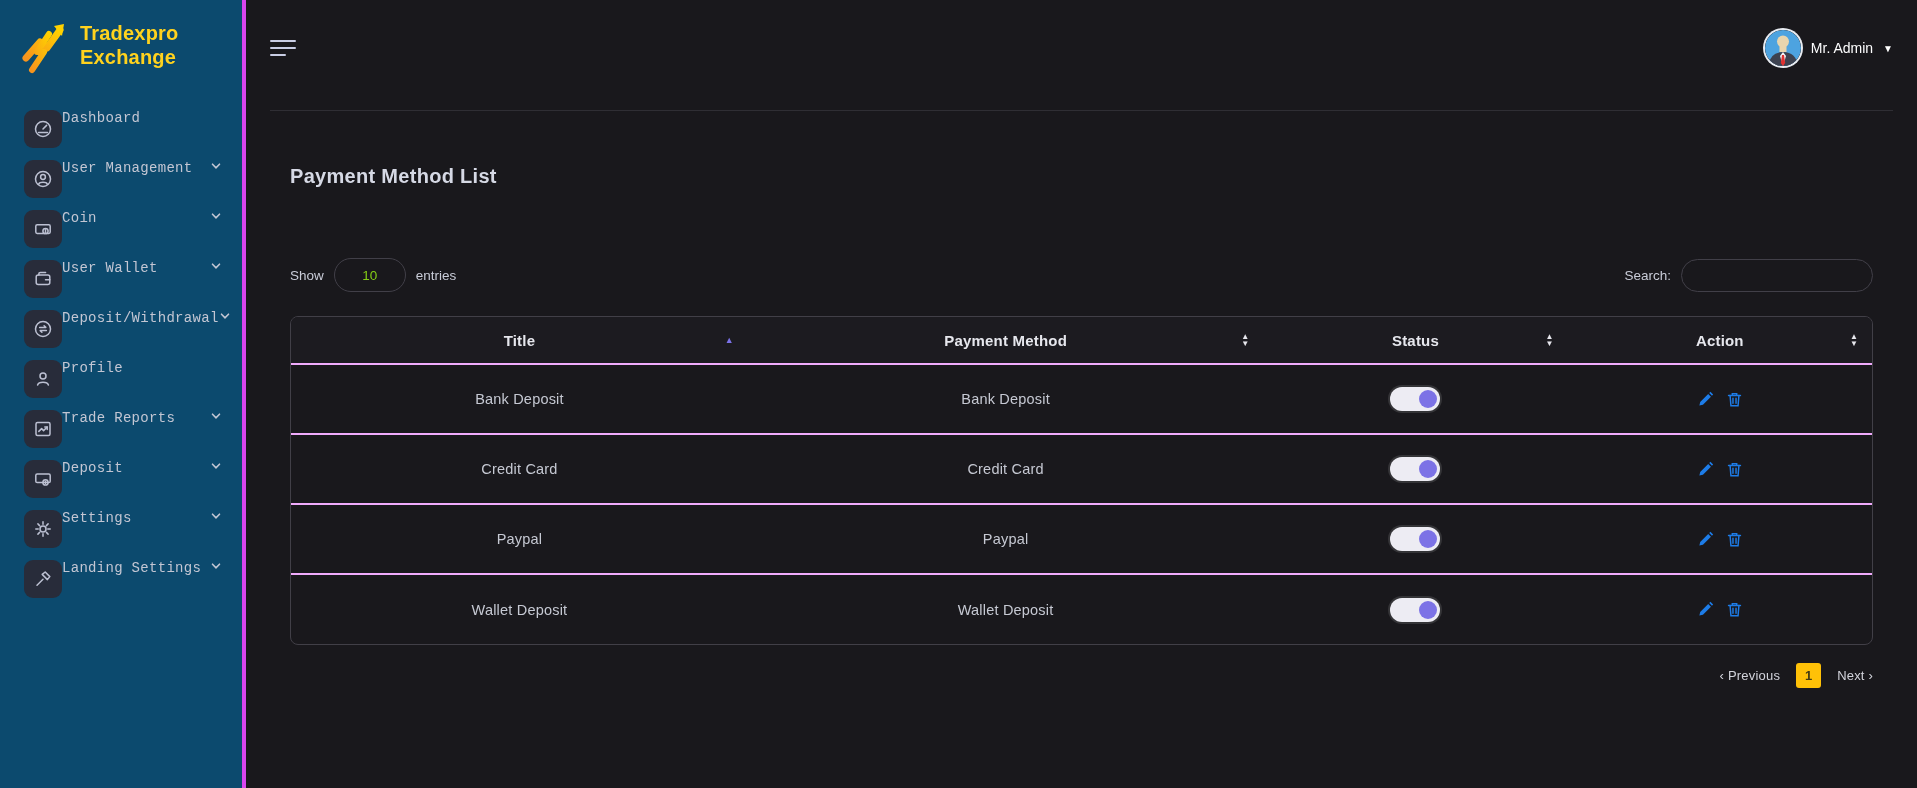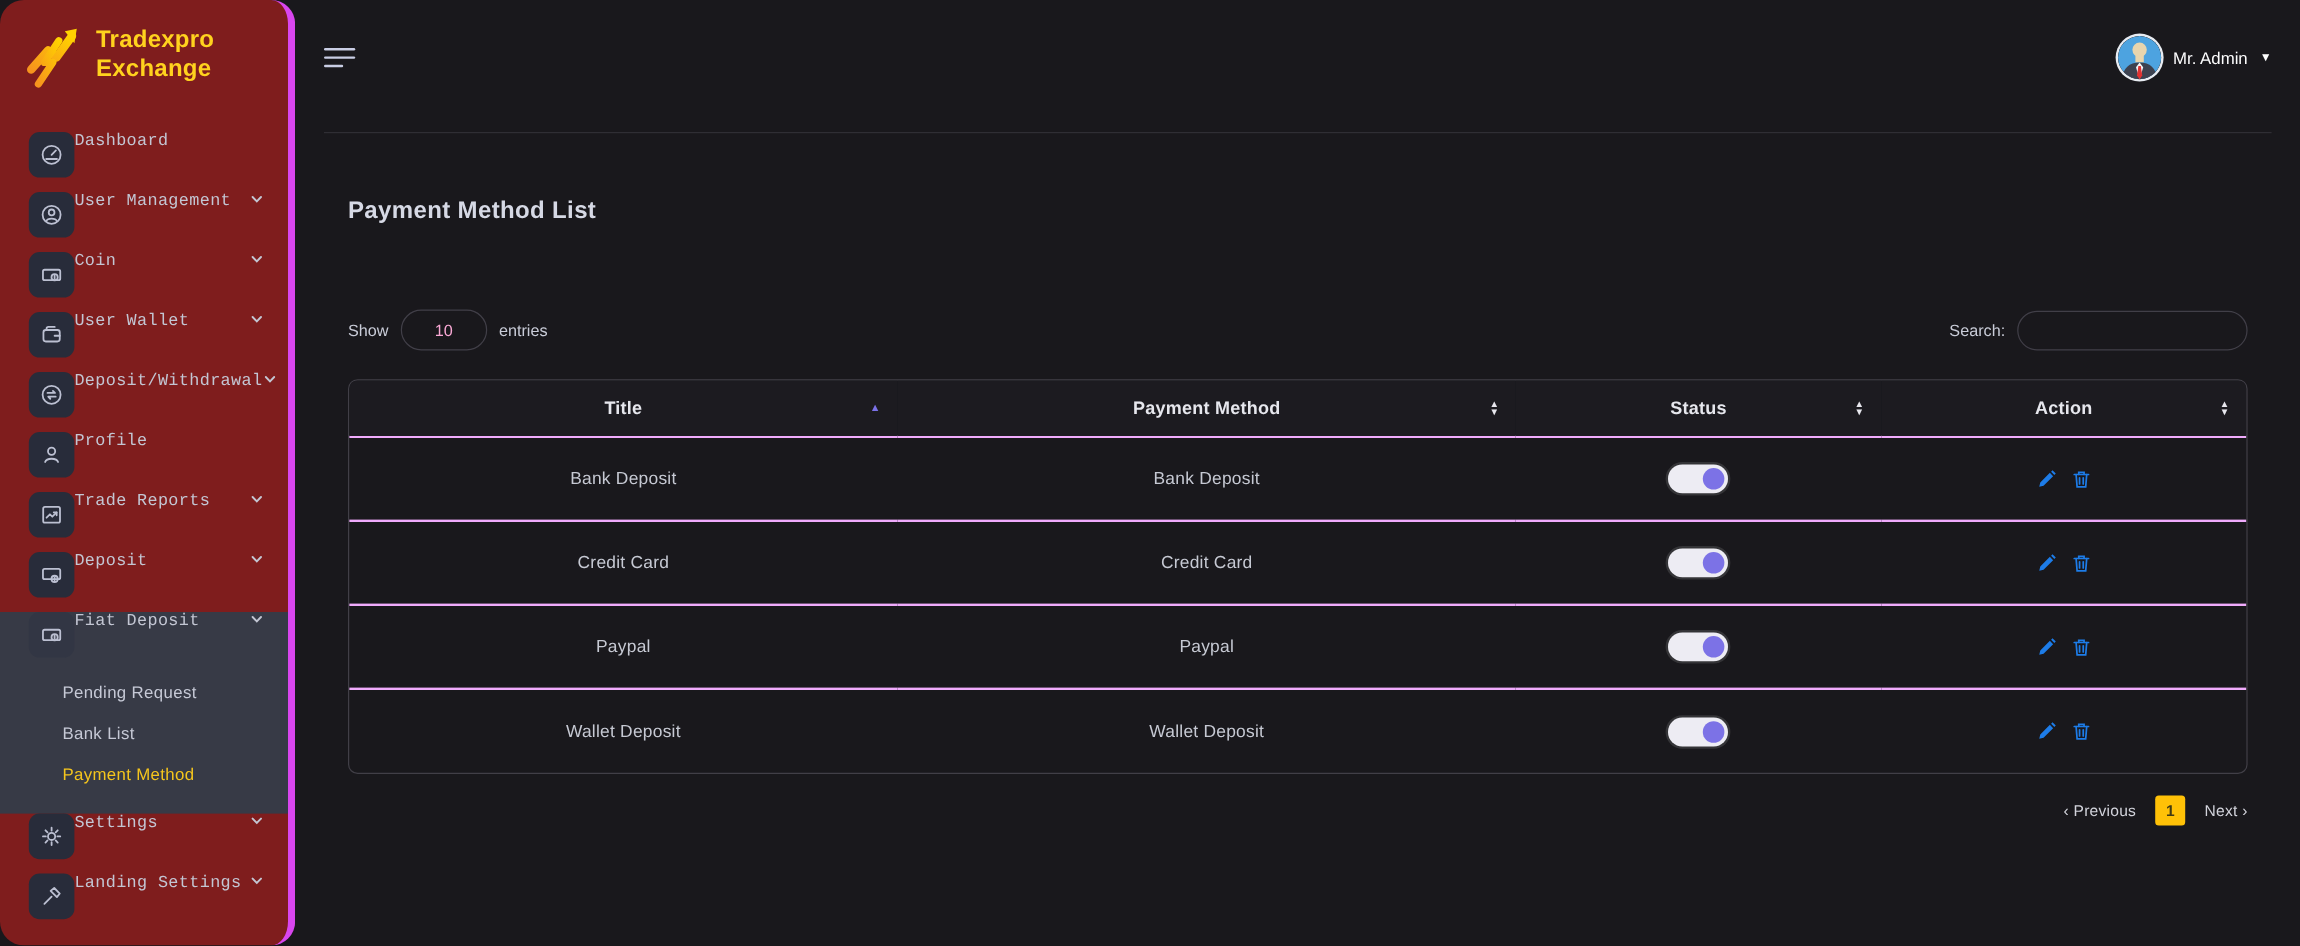--- a/index.html
+++ b/index.html
@@ -6,24 +6,23 @@
   html,body { width:1917px; height:788px; overflow:hidden; }
   body {
     background:#19181c;
     font-family:"Liberation Sans", sans-serif;
     color:#c6c9d3;
     display:flex;
   }
   
   .sidebar {
     width:246px; min-width:246px; height:788px;
-    background:#7f1d1d;
-    border-right:6px solid #d946ef;
+    background:#0c4a6e;
+    border-right:4px solid #d946ef;
     overflow:hidden;
-    border-radius:20px;
   }
   .logo { display:flex; align-items:center; gap:6px; padding:14px 10px 0 16px; }
   .logo-text { color:#ffd21e; font-weight:bold; font-size:20px; line-height:24px; letter-spacing:.2px; }
   nav { margin-top:34px; }
   .nav-item {
     height:50px; display:flex; align-items:flex-start;
     padding:0 20px 0 24px; cursor:pointer;font-family:Liberation Mono, monospace;
   }
   .icon-tile {
     width:38px; height:38px; border-radius:9px;
@@ -60,21 +59,21 @@
     background:#ffc107; color:#fffdf6; font-size:14px; font-weight:bold;
     letter-spacing:.4px; cursor:pointer; font-family:"Liberation Sans",sans-serif;
   }
   .divider { border-top:1px solid #2f2e34; margin-top:22px; }
   .card { padding:0 20px; }
   .page-heading { margin-top:38px; font-size:20px; font-weight:bold; color:#d6d9e5; letter-spacing:.3px; }
   .controls { margin-top:70px; display:flex; align-items:center; justify-content:space-between; }
   .ctrl-left, .ctrl-right { display:flex; align-items:center; font-size:13.5px; color:#c9ccd8; }
   .entries-select {
     width:72px; height:34px; margin:0 10px; border:1px solid #413f48; border-radius:17px;
-    background:transparent; color:#f9a8d4; font-size:13.5px; text-align:center;
+    background:transparent; color:#84cc16; font-size:13.5px; text-align:center;
     display:flex; align-items:center; justify-content:center; cursor:pointer;
   }
   .search-input {
     width:192px; height:33px; margin-left:10px; border:1px solid #413f48; border-radius:17px;
     background:transparent; color:#d6d8e2; font-size:14px; padding:0 14px; outline:none;
     font-family:"Liberation Sans",sans-serif;
   }
   
   .table-wrap { margin-top:24px; border:1px solid #413f47; border-radius:8px; overflow:hidden; }
   table { width:100%; border-collapse:collapse; }
@@ -233,40 +232,20 @@
             <circle cx="12.5" cy="13.4" r="2.6"></circle>
             <path d="M12.5 12.2v2.4"></path>
           </svg>
         </span>
         <span class="nav-label">Deposit</span>
         <span class="chev">
           <svg width="12" height="12" viewBox="0 0 12 12" fill="none" stroke="currentColor" stroke-width="1.6" stroke-linecap="round">
             <path d="M2.5 4.2 6 7.8 9.5 4.2"></path>
           </svg>
         </span>
-      </div>
-      <div class="nav-group active">
-        <div class="nav-item">
-          <span class="icon-tile">
-            <svg width="20" height="20" viewBox="0 0 20 20" fill="none" stroke="currentColor" stroke-width="1.5" stroke-linecap="round" stroke-linejoin="round">
-              <rect x="2.8" y="5.8" width="14.4" height="8.6" rx="1.4"></rect>
-              <circle cx="12.5" cy="12" r="2.6"></circle>
-              <path d="M12.5 10.8v2.4"></path>
-            </svg>
-          </span>
-          <span class="nav-label">Fiat Deposit</span>
-          <span class="chev">
-            <svg width="12" height="12" viewBox="0 0 12 12" fill="none" stroke="currentColor" stroke-width="1.6" stroke-linecap="round">
-              <path d="M2.5 4.2 6 7.8 9.5 4.2"></path>
-            </svg>
-          </span>
-        </div>
-        <div class="submenu-item">Pending Request</div>
-        <div class="submenu-item">Bank List</div>
-        <div class="submenu-item active">Payment Method</div>
       </div>
       <div class="nav-item">
         <span class="icon-tile">
           <svg width="20" height="20" viewBox="0 0 20 20" fill="none" stroke="currentColor" stroke-width="1.5" stroke-linecap="round" stroke-linejoin="round">
             <circle cx="10" cy="10" r="3"></circle>
             <path d="M10 2.8v2.4M10 14.8v2.4M2.8 10h2.4M14.8 10h2.4M4.9 4.9l1.7 1.7M13.4 13.4l1.7 1.7M15.1 4.9l-1.7 1.7M6.6 13.4l-1.7 1.7"></path>
           </svg>
         </span>
         <span class="nav-label">Settings</span>
         <span class="chev">

